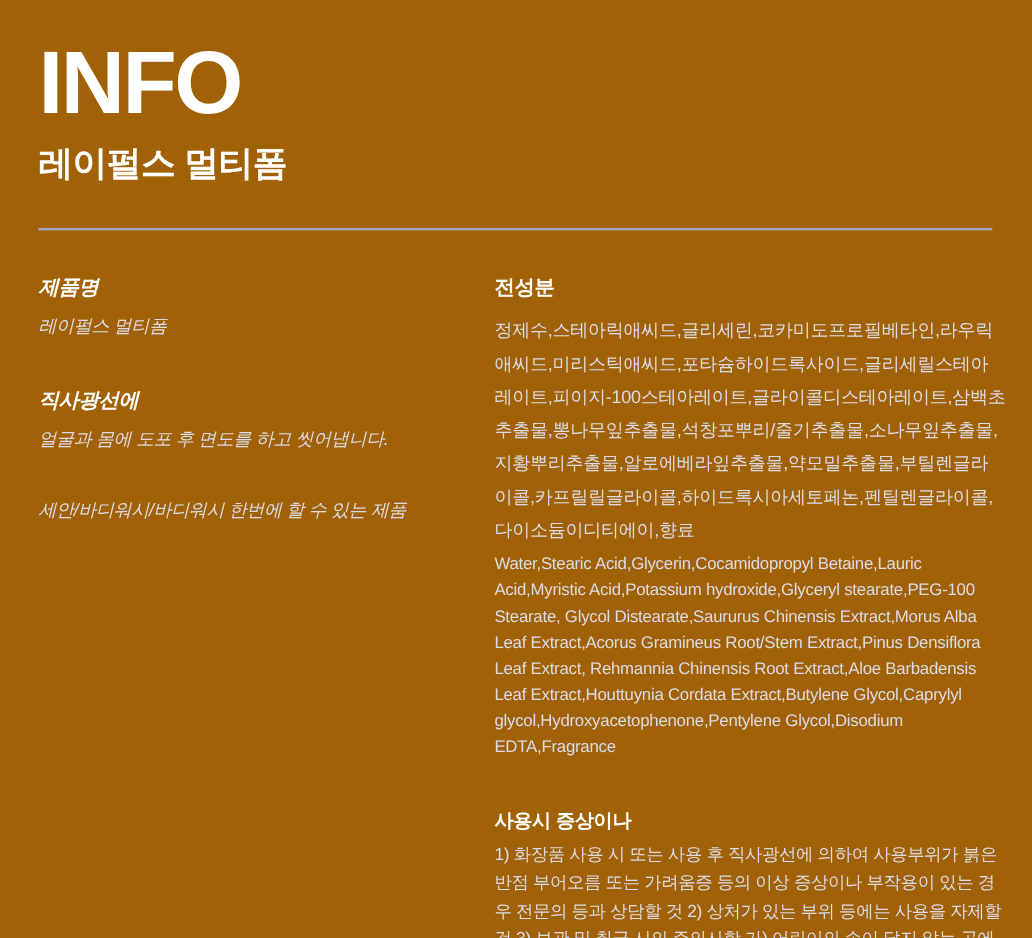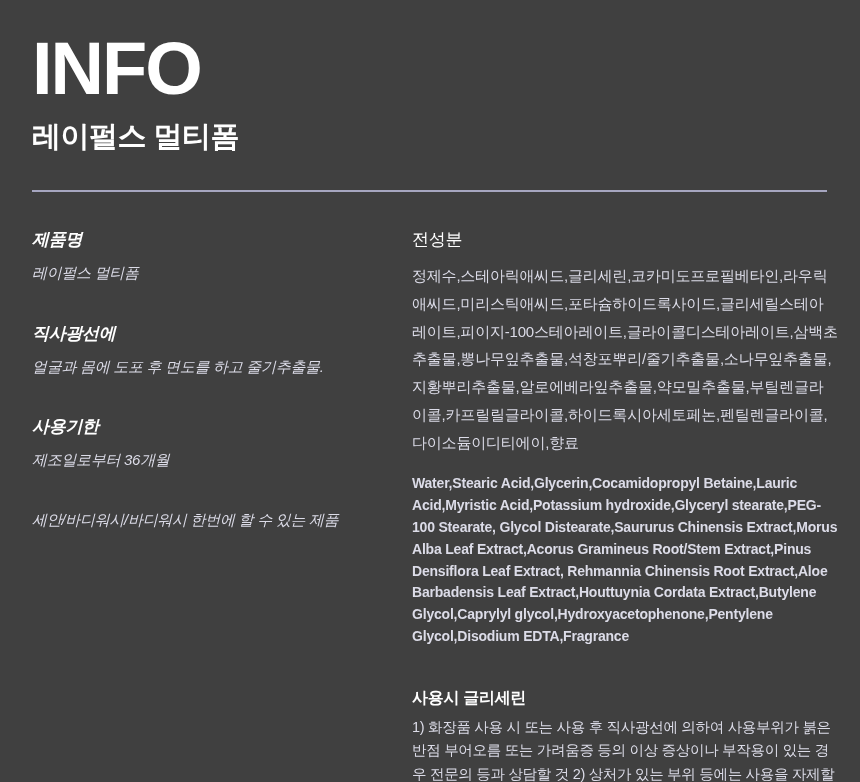--- a/index.html
+++ b/index.html
@@ -6,21 +6,21 @@
   html, body {
     width: 860px;
     height: 782px;
     overflow: hidden;
     background: #201A61;
     font-family: "Liberation Sans", "DejaVu Sans", sans-serif;
   }
   .page {
     width: 860px;
     height: 782px;
-    background: #404040;
+    background: #a16207;
     padding: 30px 22px 0 32px;
     color: #DCDCE8;
   }
   .page-title {
     color: #FFFFFF;
     font-size: 74px;
     font-weight: 800;
     line-height: 62px;
     letter-spacing: -2px;
     padding-top: 8px;
@@ -59,38 +59,37 @@
     color: #DCDCE8;
     font-size: 15px;
     font-weight: 400;
     line-height: 1.5;
     letter-spacing: -0.3px;
   }
 
   .ingredients-label {
     color: #FFFFFF;
     font-size: 17px;
-    font-weight: 400;
+    font-weight: 700;
     letter-spacing: -0.3px;
     margin-bottom: 11px;
   }
   .ingredients-kr {
     font-size: 15px;
     line-height: 1.85;
     letter-spacing: -0.2px;
     color: #DCDCE8;
     word-break: break-all;
   }
   .ingredients-en {
     font-size: 14px;
     line-height: 1.56;
     letter-spacing: -0.2px;
     color: #DCDCE8;
-    margin-top: 17px;
-    font-weight: bold;
+    margin-top: 3px;
   }
   .caution-label {
     color: #FFFFFF;
     font-size: 16px;
     font-weight: 700;
     letter-spacing: -0.3px;
     margin-top: 40px;
     margin-bottom: 7px;
   }
   .caution-text {
@@ -119,40 +118,36 @@
       <div class="section">
         <div class="section-label">제품명</div>
         <div class="section-value">레이펄스 멀티폼</div>
       </div>
 
       <div class="section">
       </div>
 
       <div class="section">
         <div class="section-label">직사광선에</div>
-        <div class="section-value">얼굴과 몸에 도포 후 면도를 하고 줄기추출물.</div>
+        <div class="section-value">얼굴과 몸에 도포 후 면도를 하고 씻어냅니다.</div>
       </div>
 
-      <div class="section">
-        <div class="section-label">사용기한</div>
-        <div class="section-value">제조일로부터 36개월</div>
-      </div>
 
       <div class="section">
         <div class="section-value">세안/바디워시/바디워시 한번에 할 수 있는 제품</div>
       </div>
 
     </div>
 
     <div class="col-right">
 
       <div class="ingredients-label">전성분</div>
       <p class="ingredients-kr">정제수,스테아릭애씨드,글리세린,코카미도프로필베타인,라우릭애씨드,미리스틱애씨드,포타슘하이드록사이드,글리세릴스테아레이트,피이지-100스테아레이트,글라이콜디스테아레이트,삼백초추출물,뽕나무잎추출물,석창포뿌리/줄기추출물,소나무잎추출물,지황뿌리추출물,알로에베라잎추출물,약모밀추출물,부틸렌글라이콜,카프릴릴글라이콜,하이드록시아세토페논,펜틸렌글라이콜,다이소듐이디티에이,향료</p>
       <p class="ingredients-en">Water,Stearic Acid,Glycerin,Cocamidopropyl Betaine,Lauric Acid,Myristic Acid,Potassium hydroxide,Glyceryl stearate,PEG-100 Stearate, Glycol Distearate,Saururus Chinensis Extract,Morus Alba Leaf Extract,Acorus Gramineus Root/Stem Extract,Pinus Densiflora Leaf Extract, Rehmannia Chinensis Root Extract,Aloe Barbadensis Leaf Extract,Houttuynia Cordata Extract,Butylene Glycol,Caprylyl glycol,Hydroxyacetophenone,Pentylene Glycol,Disodium EDTA,Fragrance</p>
 
-      <div class="caution-label">사용시 글리세린</div>
+      <div class="caution-label">사용시 증상이나</div>
       <p class="caution-text">1) 화장품 사용 시 또는 사용 후 직사광선에 의하여 사용부위가 붉은 반점 부어오름 또는 가려움증 등의 이상 증상이나 부작용이 있는 경우 전문의 등과 상담할 것 2) 상처가 있는 부위 등에는 사용을 자제할 것 3) 보관 및 취급 시의 주의사항  가) 어린이의 손이 닿지 않는 곳에 보관할 것  나) 직사광선을 피해서 보관할 것</p>
 
     </div>
 
   </div>
 
 </div>
 
 </body></html>

